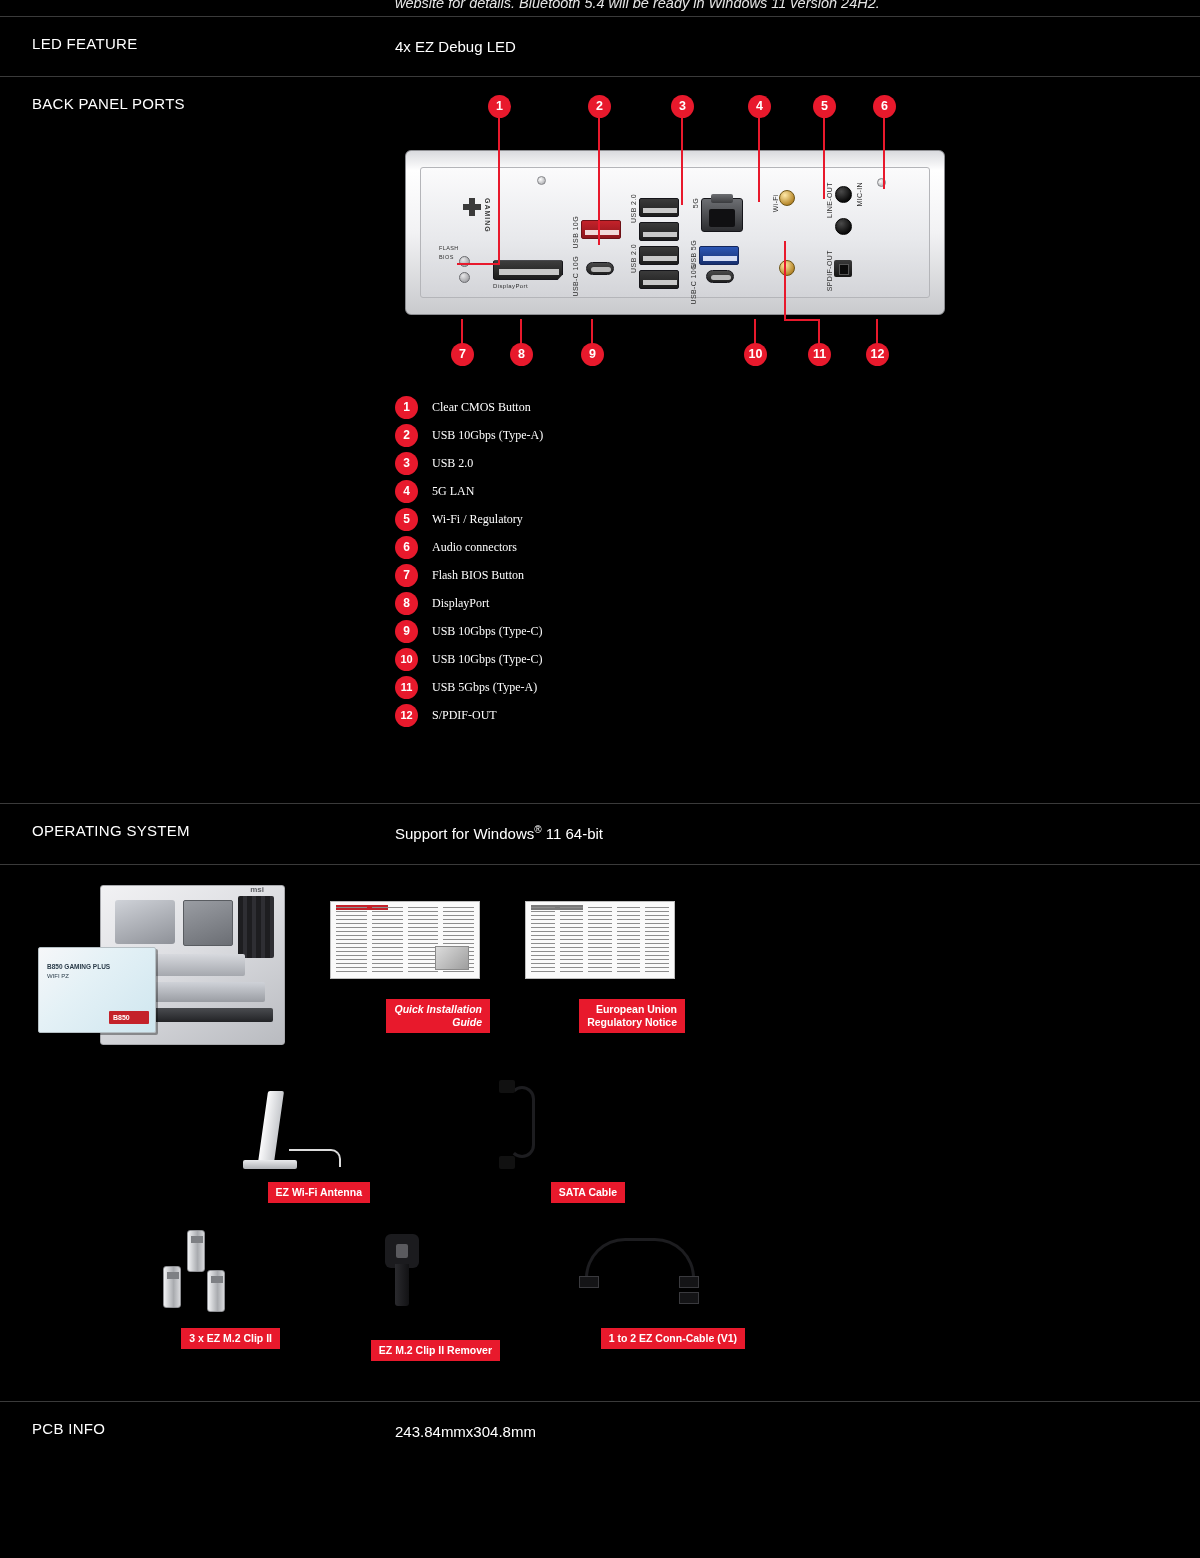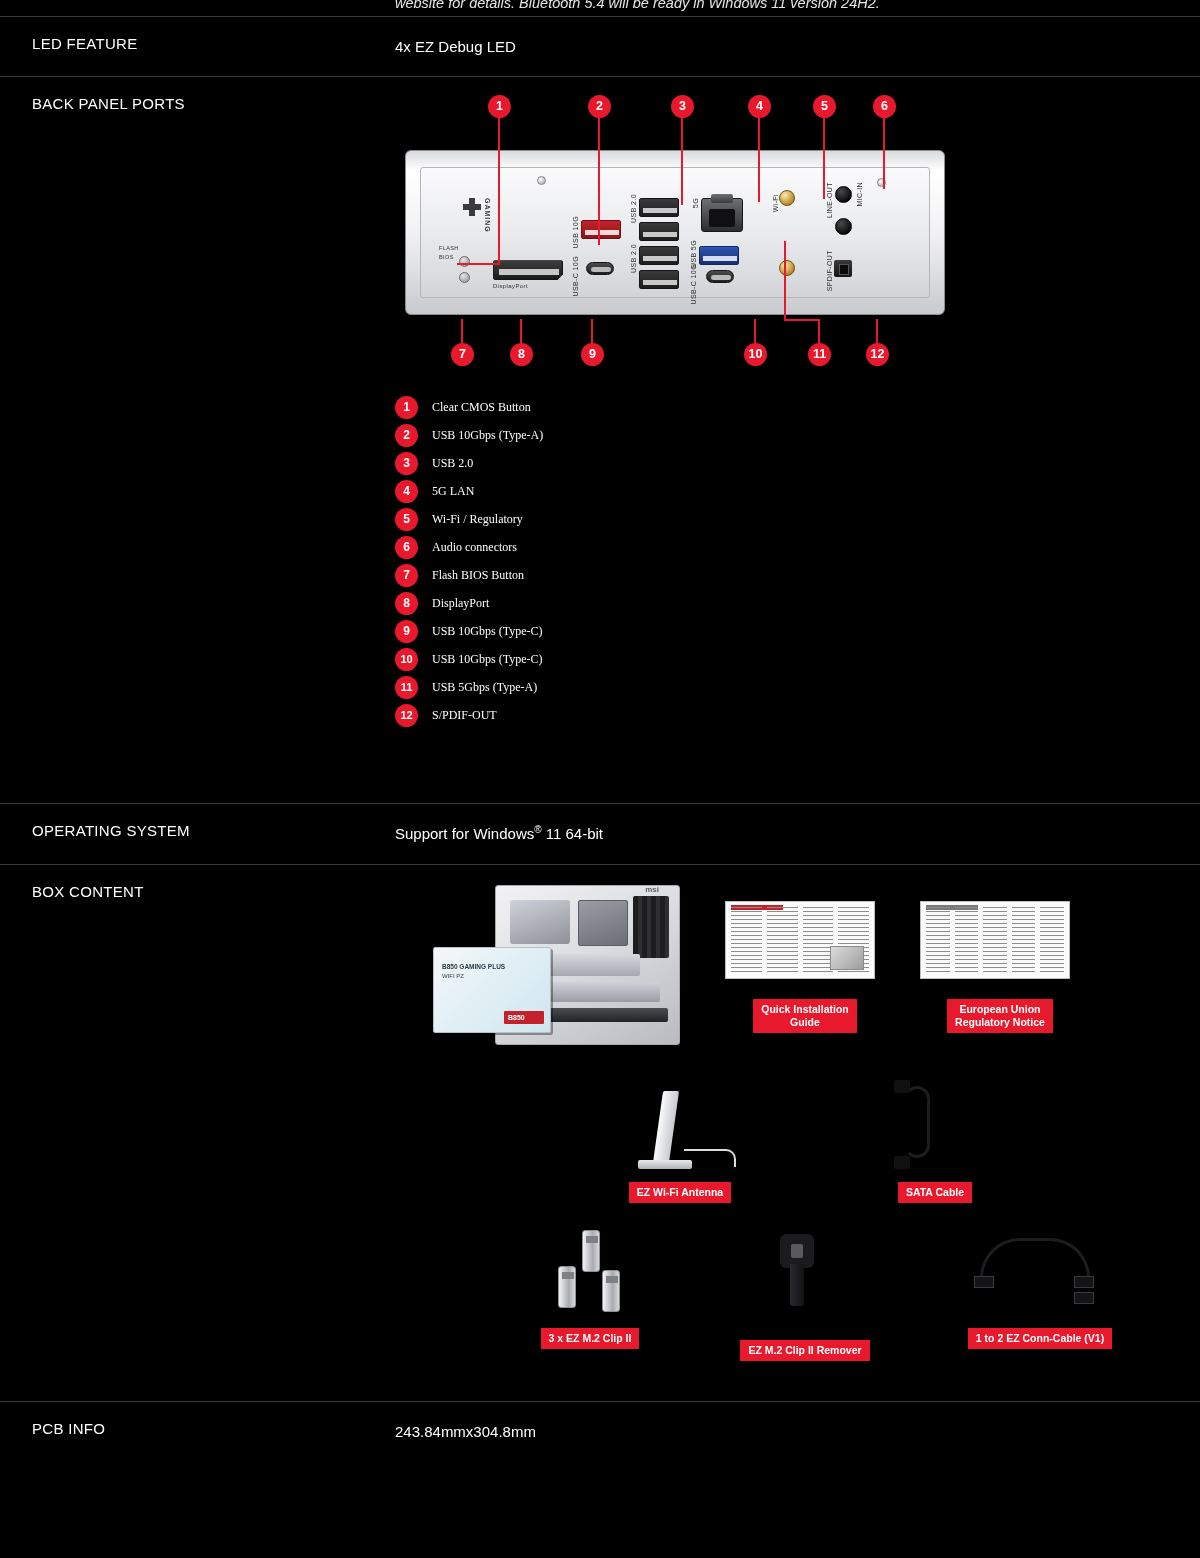--- a/index.html
+++ b/index.html
@@ -259,21 +259,21 @@
   .legend-text { font-size: 12px; color: #fff; font-family: Liberation Serif, serif; }
 
   
   .box-grid {
     position: relative;
     width: 760px;
     padding-top: 8px;
   }
   .bc-item {
     position: absolute;
-    text-align: center;
+    text-align: right;
   }
   .bc-caption {
     background: #e8192c;
     color: #fff;
     font-size: 10.5px;
     font-weight: bold;
     padding: 4px 8px;
     display: inline-block;
     line-height: 1.25;
   }
@@ -607,21 +607,20 @@
 </div>
 
 <div class="spec-row">
   <div class="label-cell">OPERATING SYSTEM</div>
   <div class="value-cell">
     <span>Support for Windows</span><sup style="font-size:10px;">®</sup><span> 11 64-bit</span>
   </div>
 </div>
 
 <div class="spec-row">
-  <div class="label-cell">BOX CONTENT</div>
   <div class="value-cell">
     <div class="box-grid" style="height:500px;">
 
       <div class="bc-item" style="left:38px; top:2px;">
         <div class="mb-art">
           <div class="mb-board">
             <div class="msi">msi</div>
             <div class="heat1"></div>
             <div class="socket"></div>
             <div class="dimm"></div>
@@ -642,21 +641,21 @@
           <div class="hdr"></div>
           <div class="cols">
               <div class="col"></div>
               <div class="col"></div>
               <div class="col"></div>
               <div class="col"></div>
             </div>
           <div class="thumb"></div>
         </div>
         <div style="margin-top:20px;">
-          <span class="bc-caption" style="white-space:pre-line;">Quick Installation
+          <span class="bc-caption" style="white-space:pre-line;font-style:italic;">Quick Installation
 Guide</span>
         </div>
       </div>
 
       <div class="bc-item" style="left:525px; top:18px; width:160px;">
         <div class="doc-sheet doc-sheet2">
           <div class="hdr"></div>
           <div class="cols">
               <div class="col"></div>
               <div class="col"></div>

